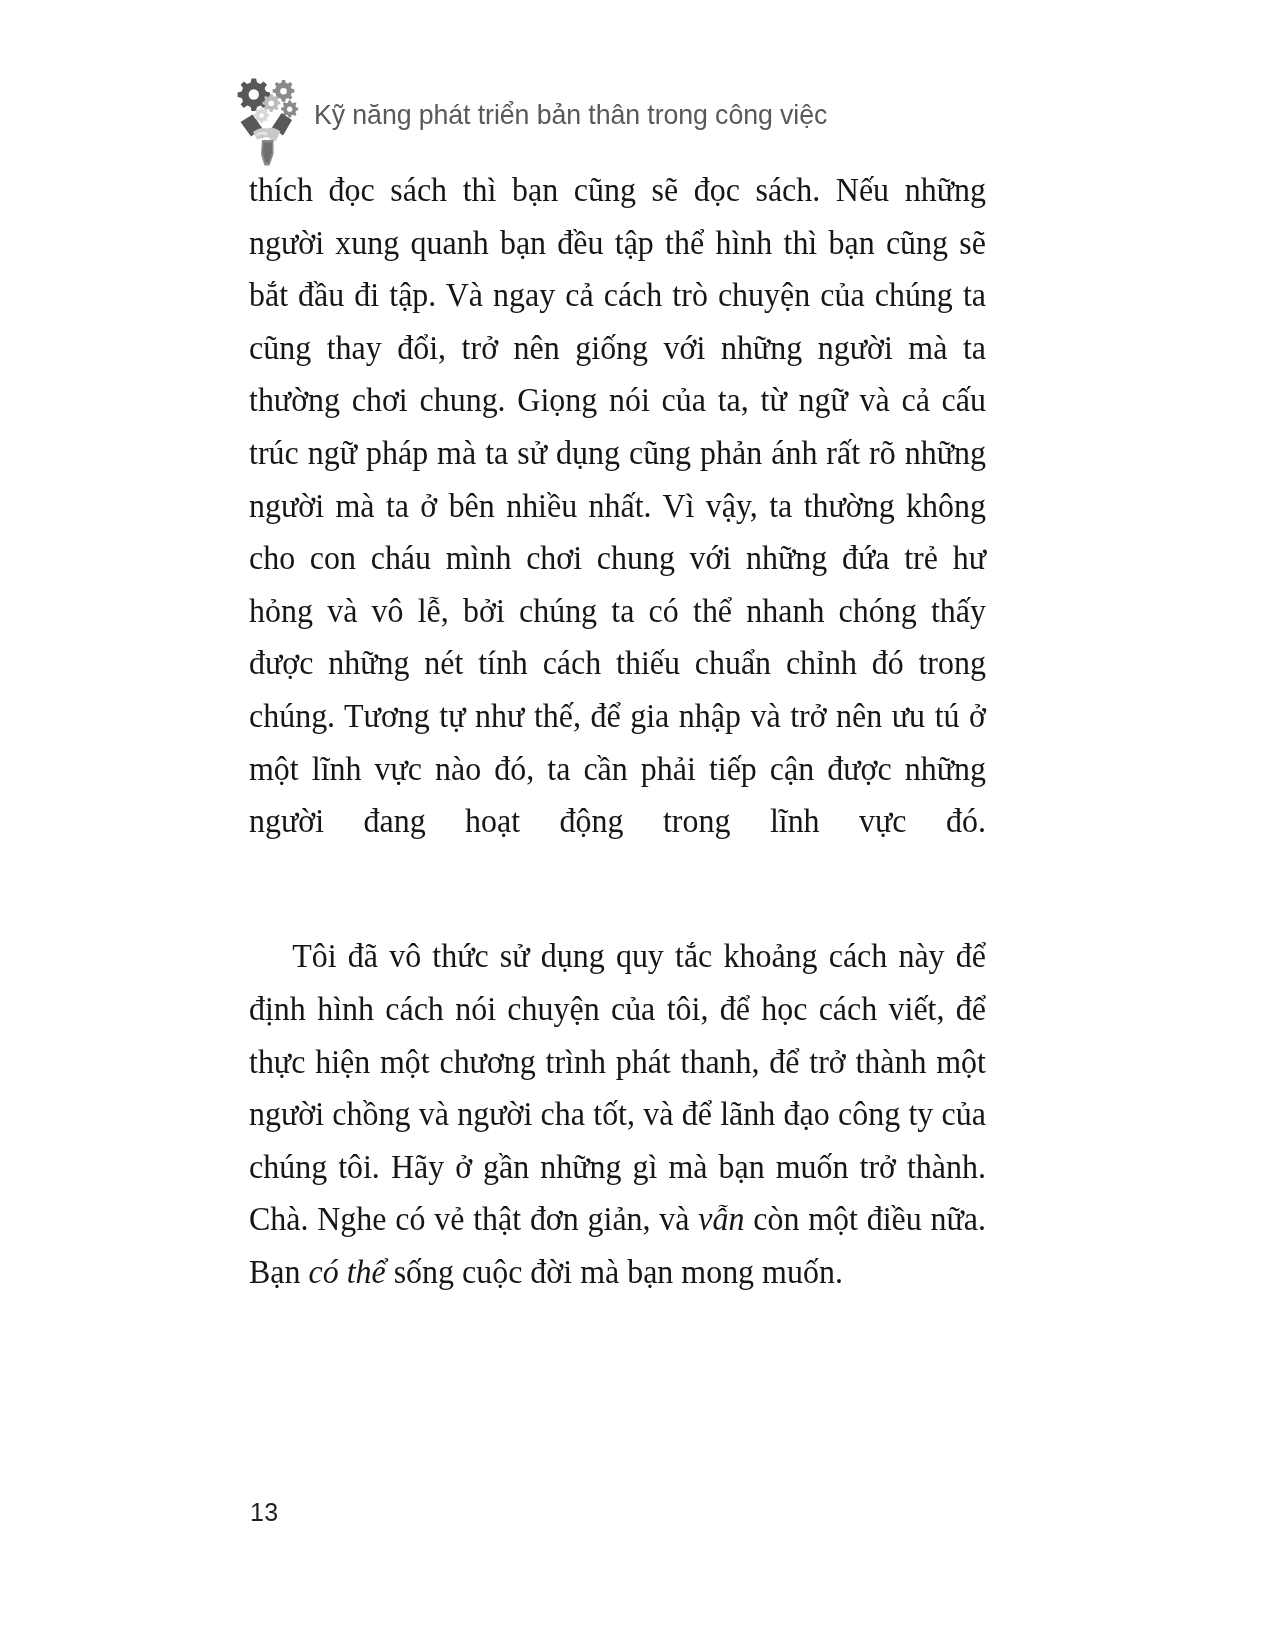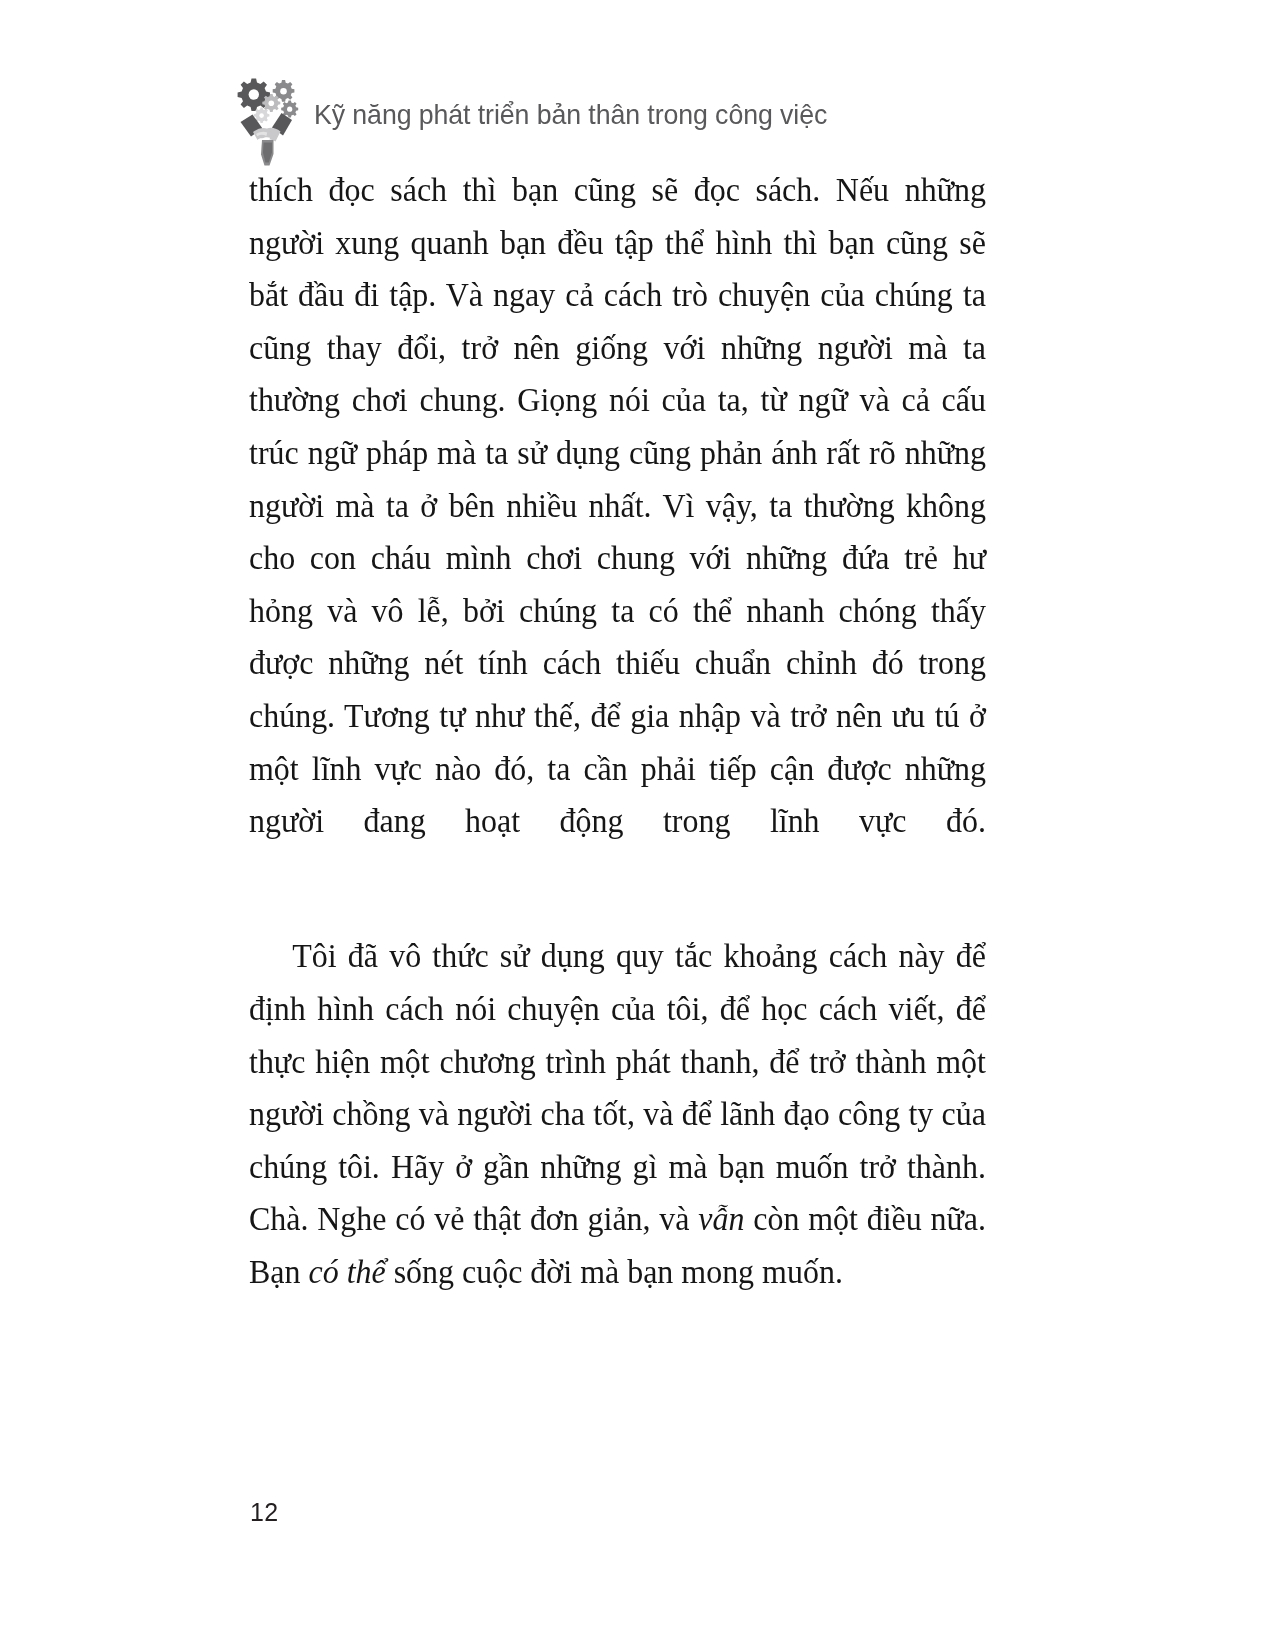--- a/index.html
+++ b/index.html
@@ -142,15 +142,15 @@
     </div>
 
     <div class="header-title" style="color: rgb(89, 89, 91);">Kỹ năng phát triển bản thân trong công việc</div>
   </div>
 
   <div class="textblock">
     <p class="para first-para" style="color: rgb(22, 22, 22);">thích đọc sách thì bạn cũng sẽ đọc sách. Nếu những người xung quanh bạn đều tập thể hình thì bạn cũng sẽ bắt đầu đi tập. Và ngay cả cách trò chuyện của chúng ta cũng thay đổi, trở nên giống với những người mà ta thường chơi chung. Giọng nói của ta, từ ngữ và cả cấu trúc ngữ pháp mà ta sử dụng cũng phản ánh rất rõ những người mà ta ở bên nhiều nhất. Vì vậy, ta thường không cho con cháu mình chơi chung với những đứa trẻ hư hỏng và vô lễ, bởi chúng ta có thể nhanh chóng thấy được những nét tính cách thiếu chuẩn chỉnh đó trong chúng. Tương tự như thế, để gia nhập và trở nên ưu tú ở một lĩnh vực nào đó, ta cần phải tiếp cận được những người đang hoạt động trong lĩnh vực đó.</p>
     <p class="para second-para no-stretch" style="color: rgb(22, 22, 22);">Tôi đã vô thức sử dụng quy tắc khoảng cách này để định hình cách nói chuyện của tôi, để học cách viết, để thực hiện một chương trình phát thanh, để trở thành một người chồng và người cha tốt, và để lãnh đạo công ty của chúng tôi. Hãy ở gần những gì mà bạn muốn trở thành. Chà. Nghe có vẻ thật đơn giản, và <em>vẫn</em> còn một điều nữa. Bạn <em>có thể</em> sống cuộc đời mà bạn mong muốn.</p>
   </div>
 
-  <div class="folio">12</div>
+  <div class="folio">13</div>
 
 </div>
 
 </body></html>

